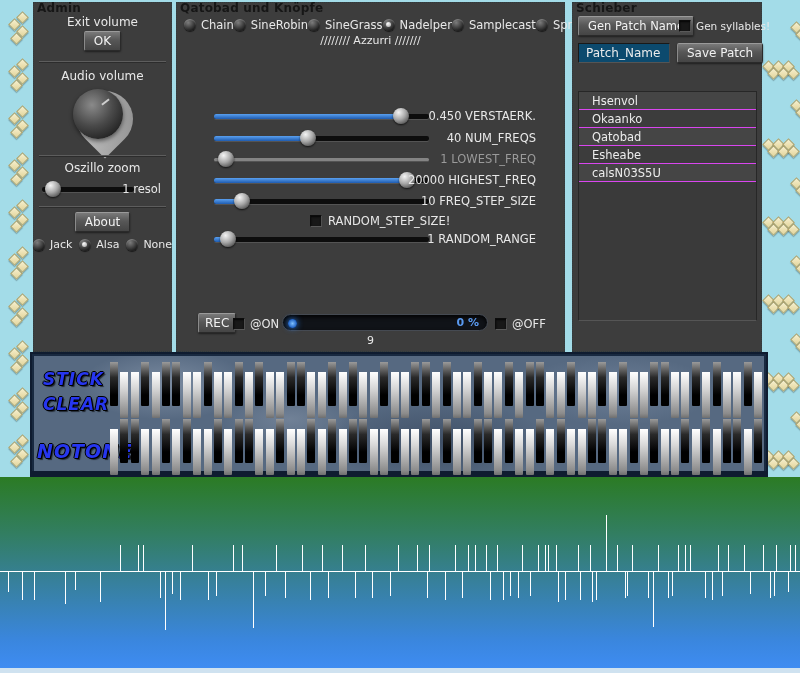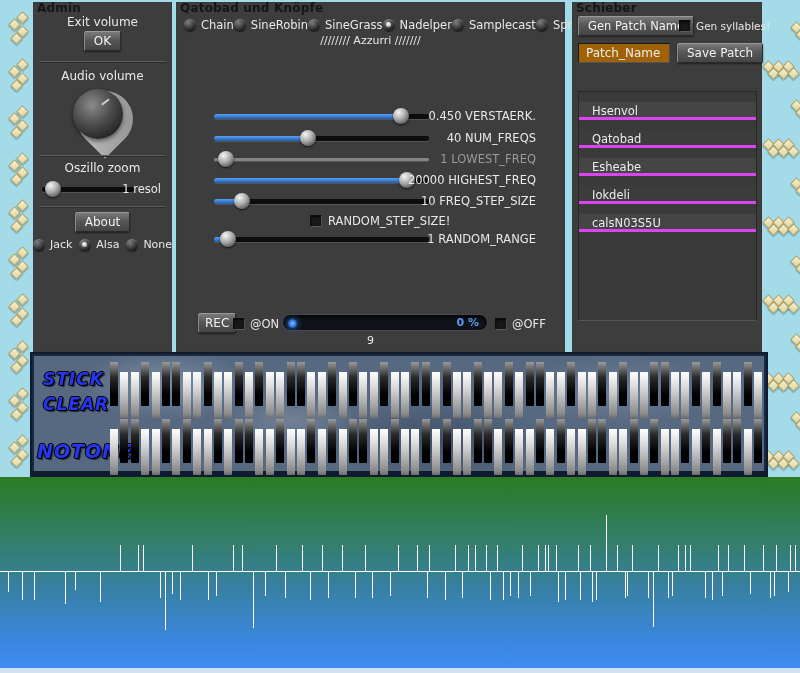--- a/index.html
+++ b/index.html
@@ -54,26 +54,26 @@
   #progress .pct { position:absolute; right:8px; top:1px; color:#5a9af0; font-weight:bold; font-size:11px; }
   
   #vol-knob { position:absolute; width:70px; height:66px; }
   #vol-knob .tail { position:absolute; left:10px; top:2px; width:56px; height:56px;
     background:linear-gradient(135deg,#c9c9c9,#8d8d8d); border-radius:50% 50% 50% 0; transform:rotate(-45deg); }
   #vol-knob .ball { position:absolute; left:6px; top:0px; width:50px; height:50px; border-radius:50%;
     background:radial-gradient(circle at 38% 32%, #8a8a8a, #4a4a4a 45%, #1c1c1c 85%);
     box-shadow:0 2px 4px rgba(0,0,0,.5); cursor:pointer; }
   #vol-knob .ind { position:absolute; left:34px; top:12px; width:9px; height:2px; background:#cfcfcf; transform:rotate(-38deg); }
   
-  .tinput { background:#a16207; border:1px solid #191919; border-bottom-color:#555; border-right-color:#4a4a4a;
+  .tinput { background:#0c4a6e; border:1px solid #191919; border-bottom-color:#555; border-right-color:#4a4a4a;
     color:#ececec; font-family:"DejaVu Sans",sans-serif; font-size:12px; padding:2px 7px; }
   
   #patch-list { position:absolute; background:#3a3a3a; border:1px solid #272727; border-bottom-color:#555; overflow:hidden; }
   .list-row { height:18px; line-height:18px; padding-left:13px; font-size:11.5px; color:#ececec;
-    border-bottom:3px solid #d946ef; cursor:pointer;margin-top:10px; }
+    border-bottom:1px solid #d946ef; cursor:pointer; }
   .list-row:nth-child(odd) { background:#454545; }
   .list-row:nth-child(even) { background:#3c3c3c; }
   
   #keyboard { position:absolute; left:30px; top:352px; width:738px; height:125px; z-index:2;
     background:#182940; border:2px solid #0f1c30; border-bottom-width:6px; }
   #kb-inner { position:absolute; inset:2px 2px 0 2px;
     background:
       radial-gradient(ellipse 120px 50px at 18% 25%, rgba(220,230,245,.28), transparent 70%),
       radial-gradient(ellipse 160px 60px at 55% 75%, rgba(10,20,40,.30), transparent 70%),
       radial-gradient(ellipse 140px 50px at 80% 30%, rgba(200,215,240,.20), transparent 70%),
@@ -321,23 +321,23 @@
   <div class="ptitle">Schieber</div>
   <div class="abs" style="top:13px; left:5px;"><span class="btn" style="font-size:11.5px;">Gen Patch Name</span></div>
   <div class="radio-row" style="position:absolute; top:17px; left:106px; gap:5px;">
     <span class="check"></span>
     <span style="font-size:10.5px; white-space:nowrap;">Gen syllables!</span>
   </div>
   <input class="tinput abs" style="top: 40px; left: 5px; width: 92px; height: 20px;" value="Patch_Name">
   <div class="abs" style="top:40px; left:104px;"><span class="btn">Save Patch</span></div>
   <div id="patch-list" style="top:88px; left:5px; width:179px; height:230px;">
       <div class="list-row">Hsenvol</div>
+      <div class="list-row">Okaanko</div>
       <div class="list-row">Qatobad</div>
       <div class="list-row">Esheabe</div>
-      <div class="list-row">Iokdeli</div>
       <div class="list-row">calsN03S5U</div>
     </div>
 </div>
 
 <div id="keyboard">
   <div id="kb-inner">
     <div class="kb-label" style="top:13px; left:9px;">STICK</div>
     <div class="kb-label" style="top:38px; left:9px;">CLEAR</div>
     <div class="kb-label" style="top:84px; left:3px; font-size:19px;">NOTONE</div>
     <div class="krow" id="krow1" style="left:76px; top:6px;"><div class="key b"></div><div class="key w"></div><div class="key w"></div><div class="key b"></div><div class="key w"></div><div class="key b"></div><div class="key b"></div><div class="key w"></div><div class="key w"></div><div class="key b"></div><div class="key w"></div><div class="key w"></div><div class="key b"></div><div class="key w"></div><div class="key b"></div><div class="key w"></div><div class="key w"></div><div class="key b"></div><div class="key b"></div><div class="key w"></div><div class="key w"></div><div class="key b"></div><div class="key w"></div><div class="key b"></div><div class="key w"></div><div class="key w"></div><div class="key b"></div><div class="key w"></div><div class="key w"></div><div class="key b"></div><div class="key b"></div><div class="key w"></div><div class="key b"></div><div class="key w"></div><div class="key w"></div><div class="key b"></div><div class="key w"></div><div class="key w"></div><div class="key b"></div><div class="key w"></div><div class="key b"></div><div class="key b"></div><div class="key w"></div><div class="key w"></div><div class="key b"></div><div class="key w"></div><div class="key w"></div><div class="key b"></div><div class="key w"></div><div class="key b"></div><div class="key w"></div><div class="key w"></div><div class="key b"></div><div class="key b"></div><div class="key w"></div><div class="key w"></div><div class="key b"></div><div class="key w"></div><div class="key b"></div><div class="key w"></div><div class="key w"></div><div class="key b"></div><div class="key w"></div></div>

